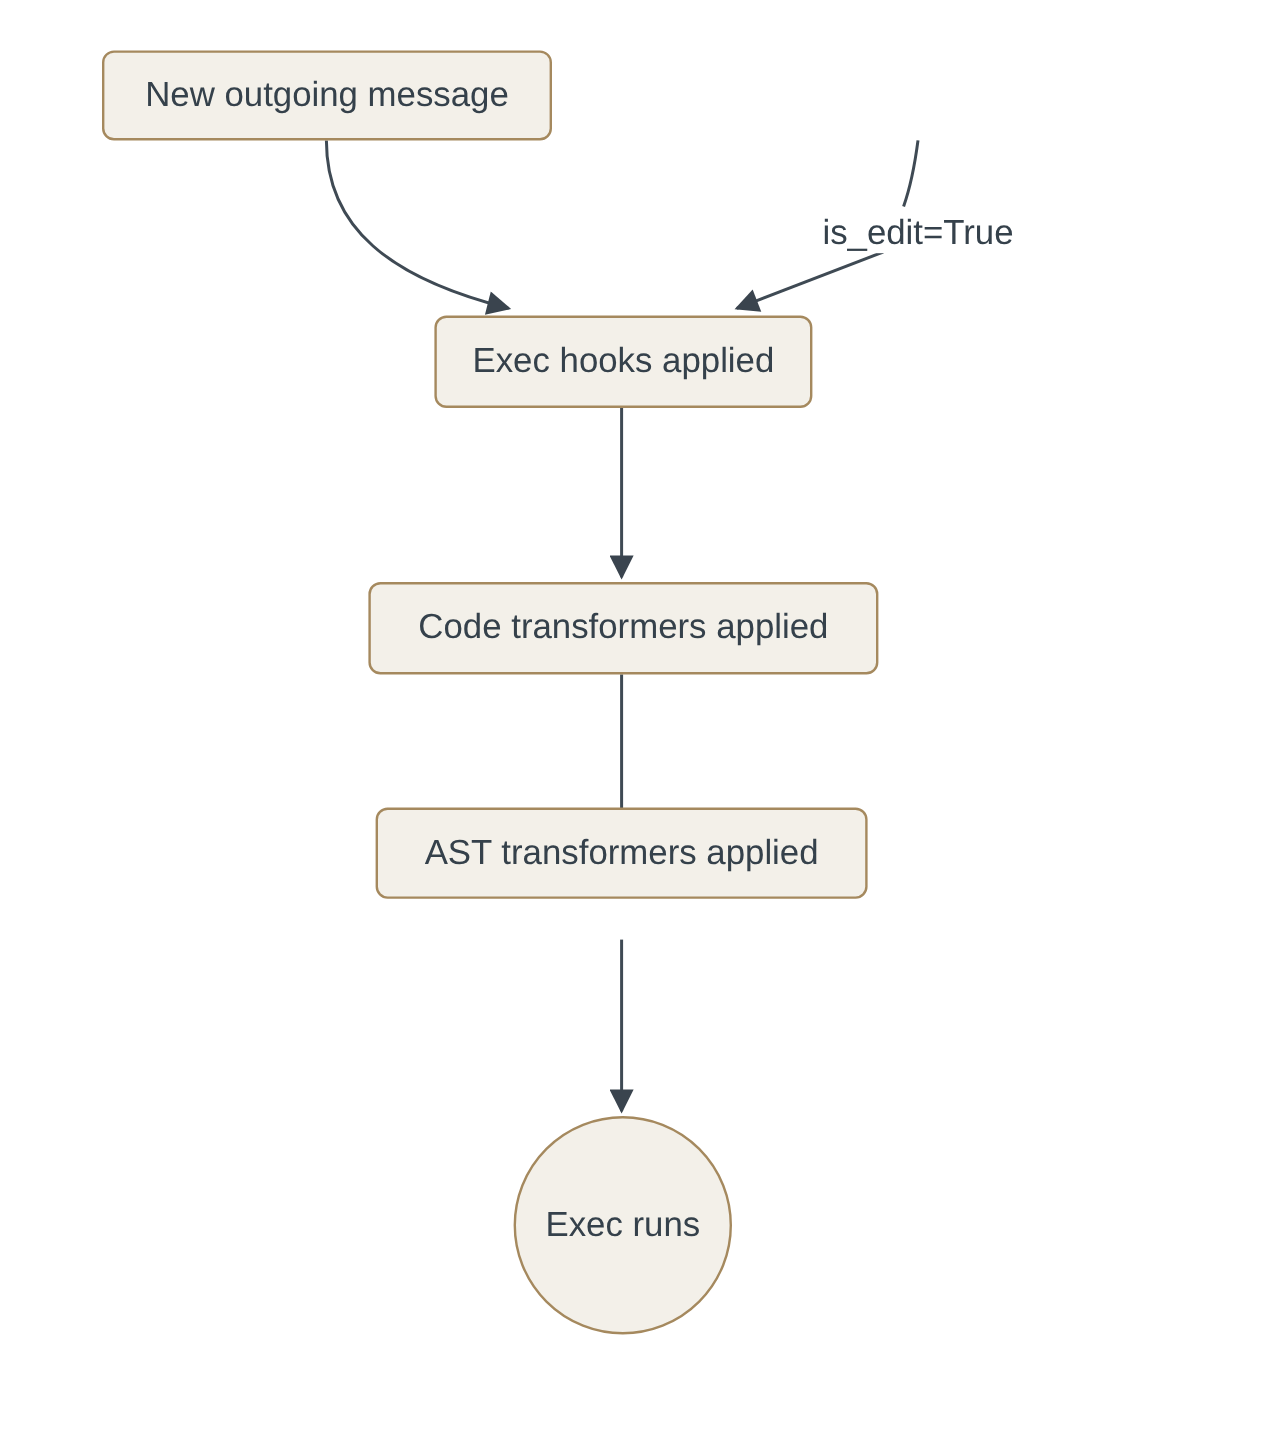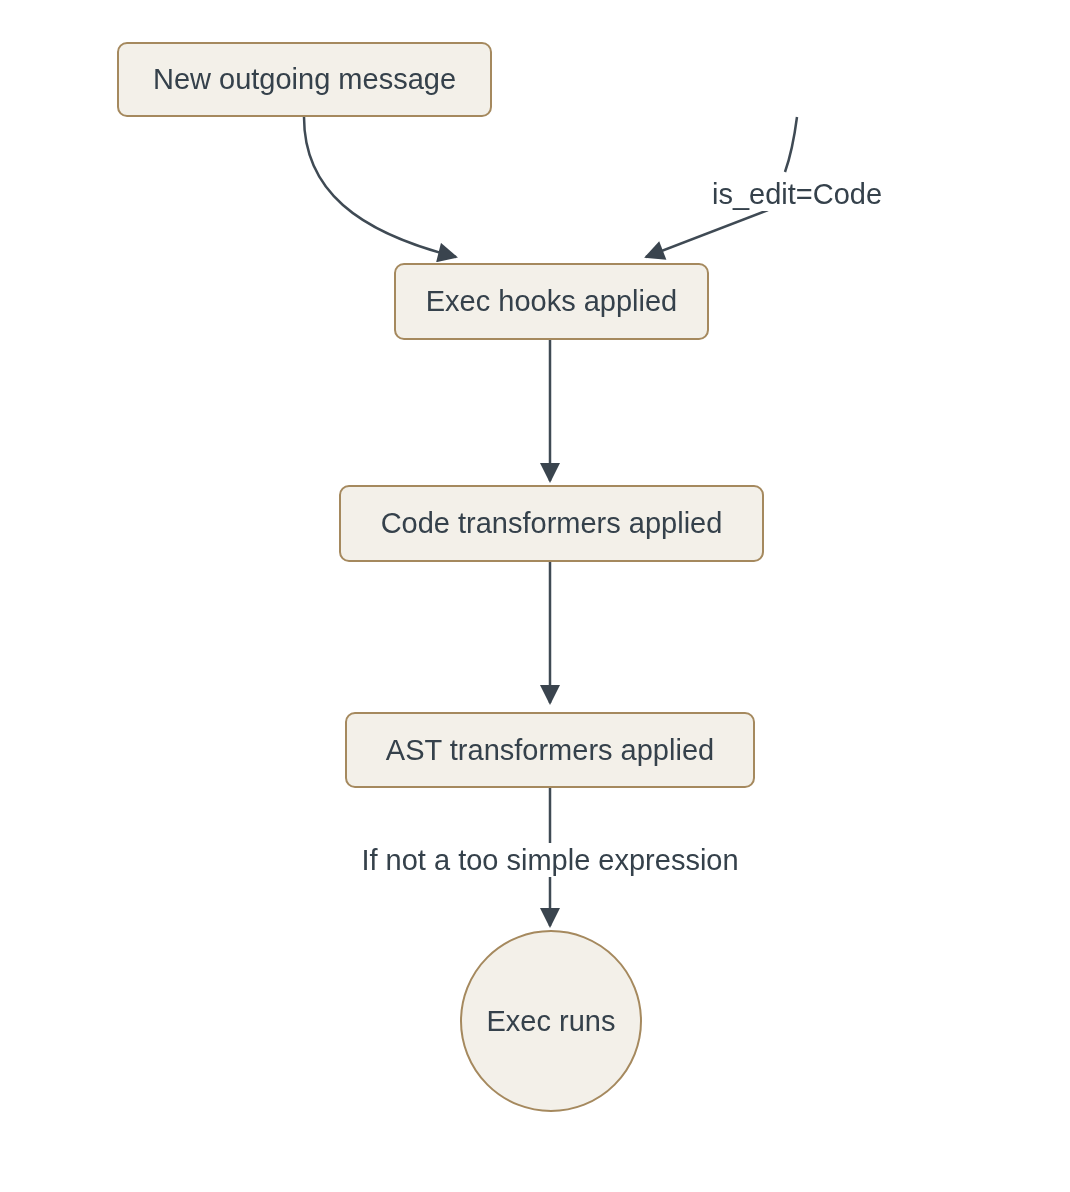--- a/index.html
+++ b/index.html
@@ -7,21 +7,20 @@
     padding: 0;
     background: #ffffff;
     font-family: "Liberation Sans", "DejaVu Sans", sans-serif;
   }
   .canvas {
     position: relative;
     width: 864px;
     height: 1192px;
     background: #ffffff;
     overflow: hidden;
-    margin-left: 32px;
   }
   .edges-layer {
     position: absolute;
     left: 0; top: 0;
     width: 1070px;
     height: 1192px;
   }
   .edges-layer path.edge {
     fill: none;
     stroke: #3f4a54;
@@ -75,23 +74,22 @@
     <path class="edge" d="M518,783 L518,926" marker-end="url(#arrowhead)"></path>
   </svg>
 
   <div class="node" style="left:85px; top:42px; width:375px; height:75px;">New outgoing message</div>
 
 
   <div class="node" style="left:362px; top:263px; width:315px; height:77px;">Exec hooks applied</div>
 
   <div class="node" style="left:307px; top:485px; width:425px; height:77px;">Code transformers applied</div>
 
-  <div class="node" style="left:313px; top:712px; width:410px; height:76px;">AST transformers applied</div>
+  <div class="node" style="left:313px; top:673px; width:410px; height:76px;">AST transformers applied</div>
 
   <div class="node circle" style="left:428px; top:930px; width:182px; height:182px;">Exec runs</div>
 
-  <div class="edge-label" style="left:765px; top:177px;">is_edit=Code</div>
+  <div class="edge-label" style="left:765px; top:177px;">is_edit=True</div>
 
 
 
-  <div class="edge-label" style="left:518px; top:843px;">If not a too simple expression</div>
 
 </div>
 
 </body></html>

